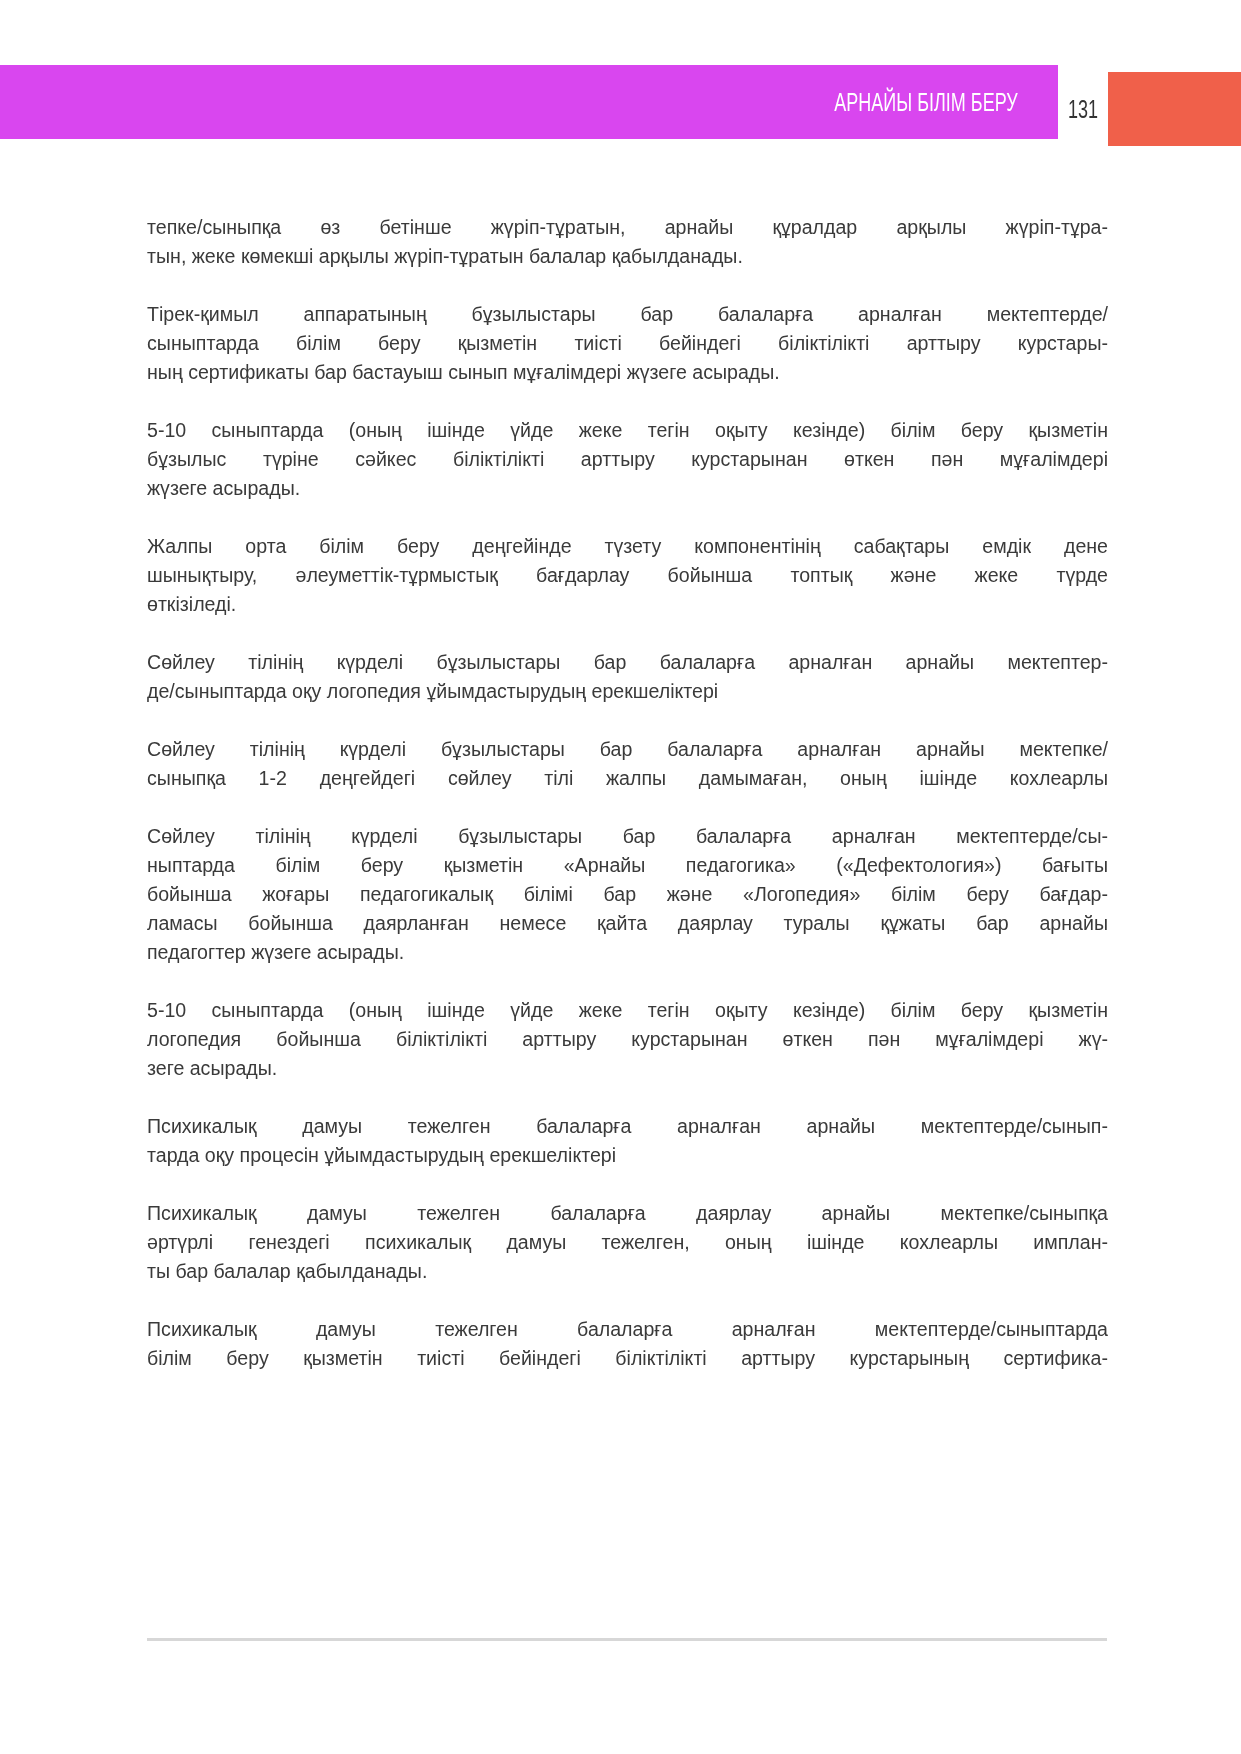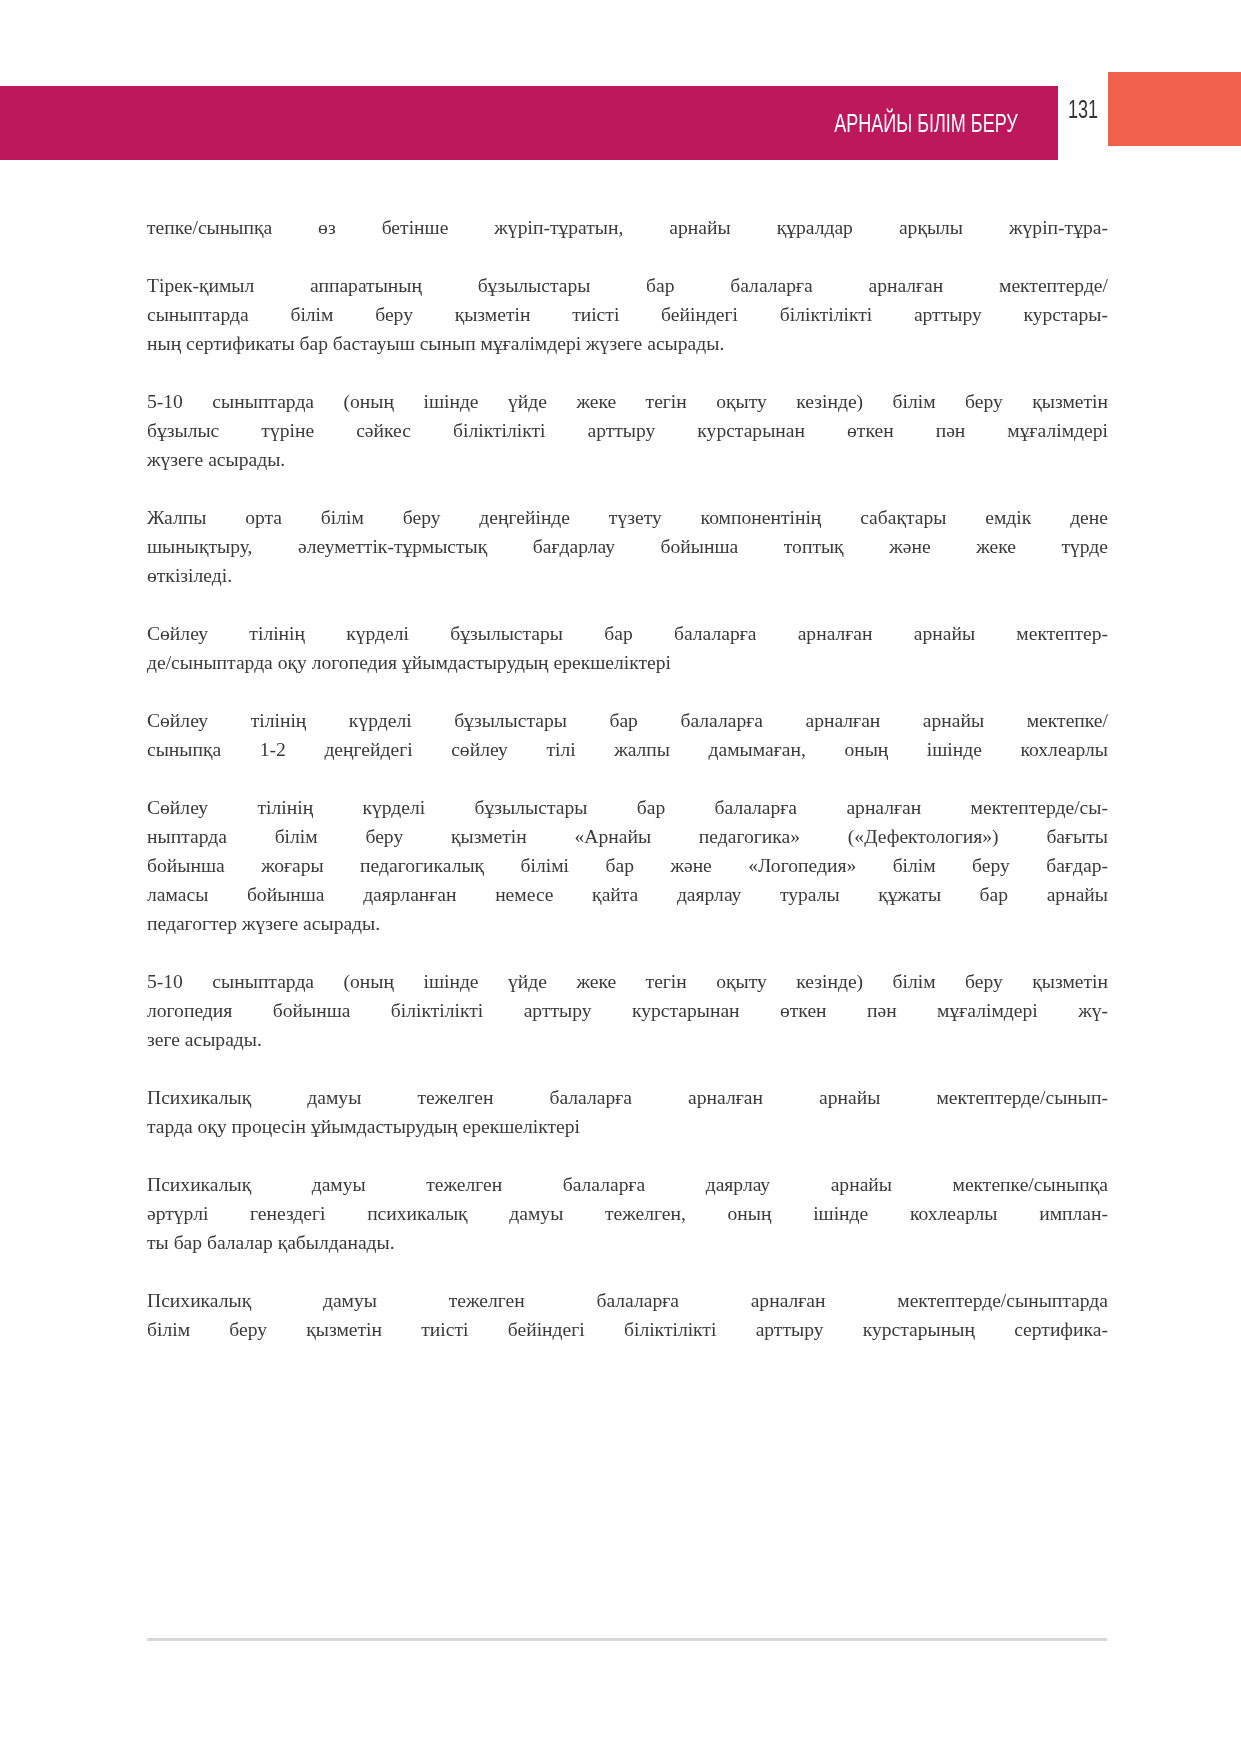--- a/index.html
+++ b/index.html
@@ -1,40 +1,41 @@
 <!DOCTYPE html>
 <html><head>
 <meta charset="utf-8">
 <style>
   html, body { margin: 0; padding: 0; background: #ffffff; }
   body { width: 1241px; height: 1754px; position: relative; overflow: hidden; font-family: "Liberation Sans", sans-serif; }
-  .header-band { position: absolute; left: 0; top: 86px; width: 1058px; height: 74px; background: #be185d; }
+  .header-band { position: absolute; left: 0; top: 65px; width: 1058px; height: 74px; background: #d946ef; }
   .header-title { position: absolute; right: 40px; top: 0; height: 74px; line-height: 74px; color: #ffffff;
     font-family: "Liberation Sans", sans-serif; font-size: 25px; letter-spacing: 0px; transform: scaleX(0.72); transform-origin: right center; white-space: nowrap; }
   .page-num { position: absolute; left: 1058px; top: 72px; width: 50px; height: 74px; line-height: 74px; text-align: center;
     color: #333333; font-size: 25px; transform: scaleX(0.72); }
   .header-band-right { position: absolute; left: 1108px; top: 72px; width: 133px; height: 74px; background: #f0604a; }
   .content { position: absolute; left: 147px; top: 213px; width: 961px; color: #3a3a3a; font-size: 19.6px; line-height: 29px; }
   .content p { margin: 0 0 29px 0; text-align: justify; hyphens: manual; }
-  .content p .ln { display: block; text-align: justify; text-align-last: justify; white-space: nowrap; font-family: Liberation Serif, serif; }
+  .content p .ln { display: block; text-align: justify; text-align-last: justify; white-space: nowrap; }
   .content p .ln.last { text-align-last: left; }
   .footer-rule { position: absolute; left: 147px; top: 1638px; width: 960px; height: 3px; background: #d7d7d7; }
 </style>
 </head>
 <body>
 
 <div class="header-band">
   <div class="header-title">АРНАЙЫ БІЛІМ БЕРУ</div>
 </div>
 <div class="page-num">131</div>
 <div class="header-band-right"></div>
 
 <div class="content" id="content">
     <p>
       <span class="ln">тепке/сыныпқа өз бетінше жүріп-тұратын, арнайы құралдар арқылы жүріп-тұра-</span>
+      <span class="ln last">тын, жеке көмекші арқылы жүріп-тұратын балалар қабылданады.</span>
     </p>
     <p>
       <span class="ln">Тірек-қимыл аппаратының бұзылыстары бар балаларға арналған мектептерде/</span>
       <span class="ln">сыныптарда білім беру қызметін тиісті бейіндегі біліктілікті арттыру курстары-</span>
       <span class="ln last">ның сертификаты бар бастауыш сынып мұғалімдері жүзеге асырады.</span>
     </p>
     <p>
       <span class="ln">5-10 сыныптарда (оның ішінде үйде жеке тегін оқыту кезінде) білім беру қызметін</span>
       <span class="ln">бұзылыс түріне сәйкес біліктілікті арттыру курстарынан өткен пән мұғалімдері</span>
       <span class="ln last">жүзеге асырады.</span>

